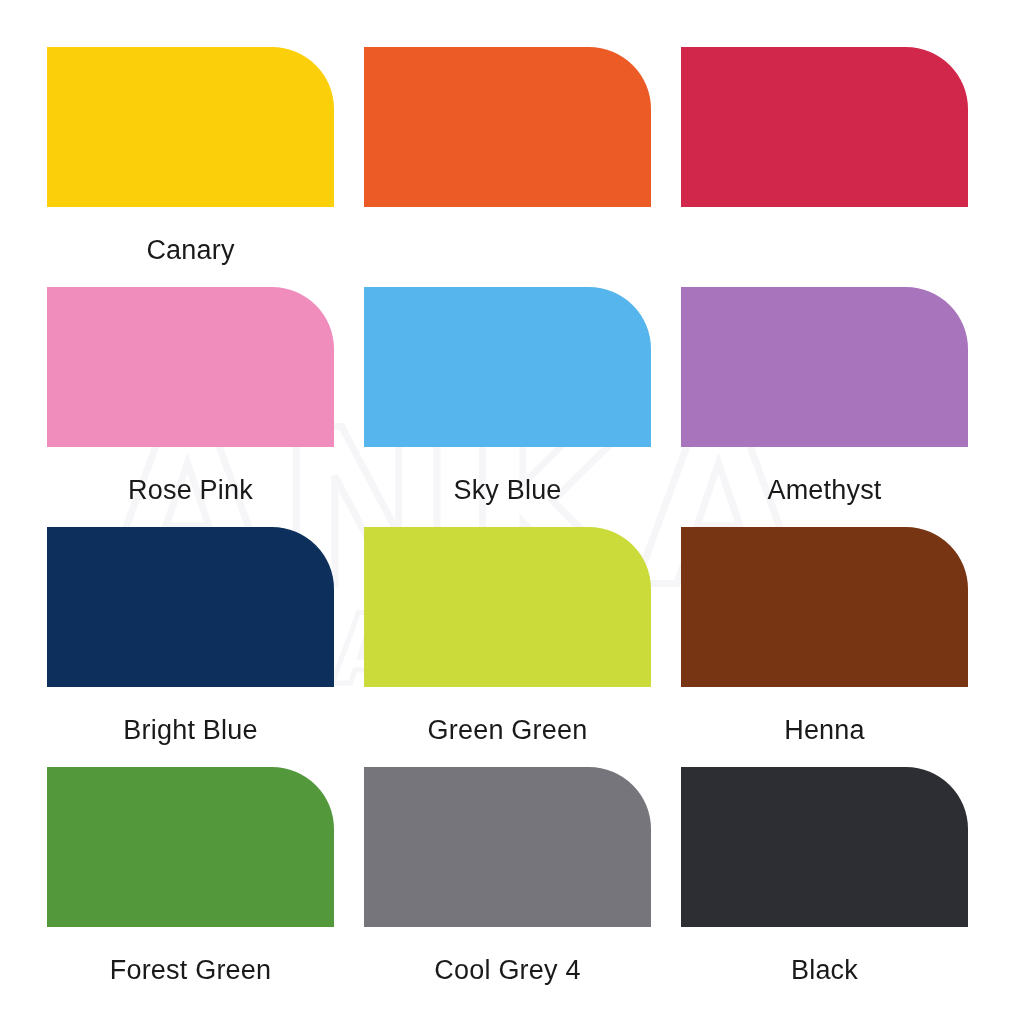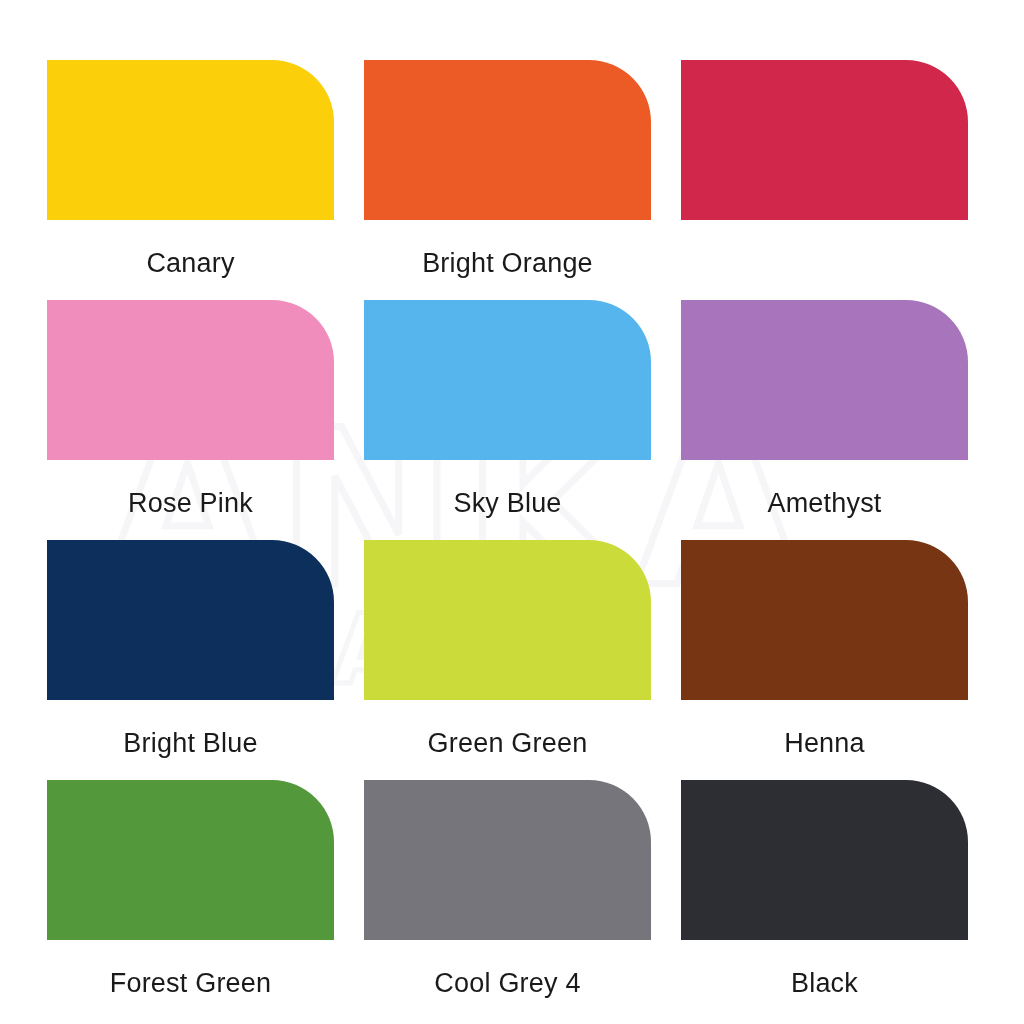--- a/index.html
+++ b/index.html
@@ -13,21 +13,21 @@
     font-family: "Liberation Sans", sans-serif;
     overflow: hidden;
     position: relative;
   }
 
   #swatch-chart {
     position: relative;
     width: 1024px;
     height: 780px;
     box-sizing: border-box;
-    padding: 60px 47px 0 47px;
+    padding: 47px 47px 0 47px;
     z-index: 2;
   }
 
   .swatch-grid {
     display: grid;
     grid-template-columns: repeat(3, 287px);
     grid-template-rows: repeat(4, 240px);
     column-gap: 30px;
     row-gap: 0px;
     position: relative;
@@ -132,21 +132,20 @@
 </div>
 
 <div id="swatch-chart">
   <div class="swatch-grid">
       <div class="swatch-cell">
         <div class="swatch-chip" style="background: rgb(251, 208, 10);"></div>
         <div class="swatch-label">Canary</div>
       </div>
       <div class="swatch-cell">
         <div class="swatch-chip" style="background: rgb(236, 91, 37);"></div>
-        <div class="swatch-label">Bright Orange</div>
       </div>
       <div class="swatch-cell">
         <div class="swatch-chip" style="background: rgb(209, 39, 75);"></div>
       </div>
       <div class="swatch-cell">
         <div class="swatch-chip" style="background: rgb(240, 141, 188);"></div>
         <div class="swatch-label">Rose Pink</div>
       </div>
       <div class="swatch-cell">
         <div class="swatch-chip" style="background: rgb(85, 181, 236);"></div>

